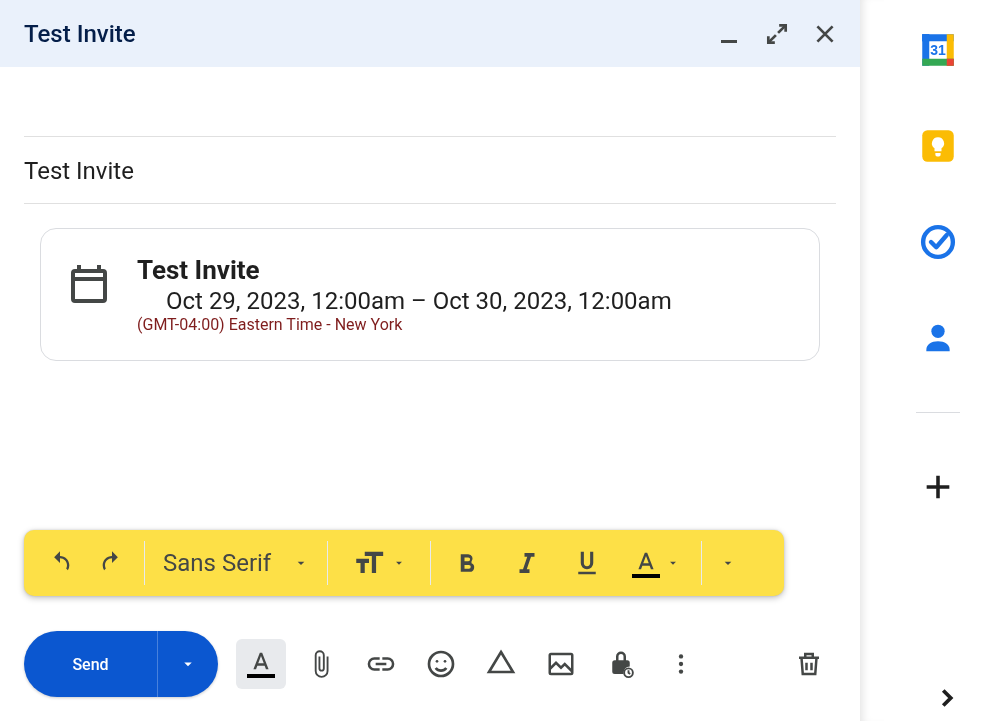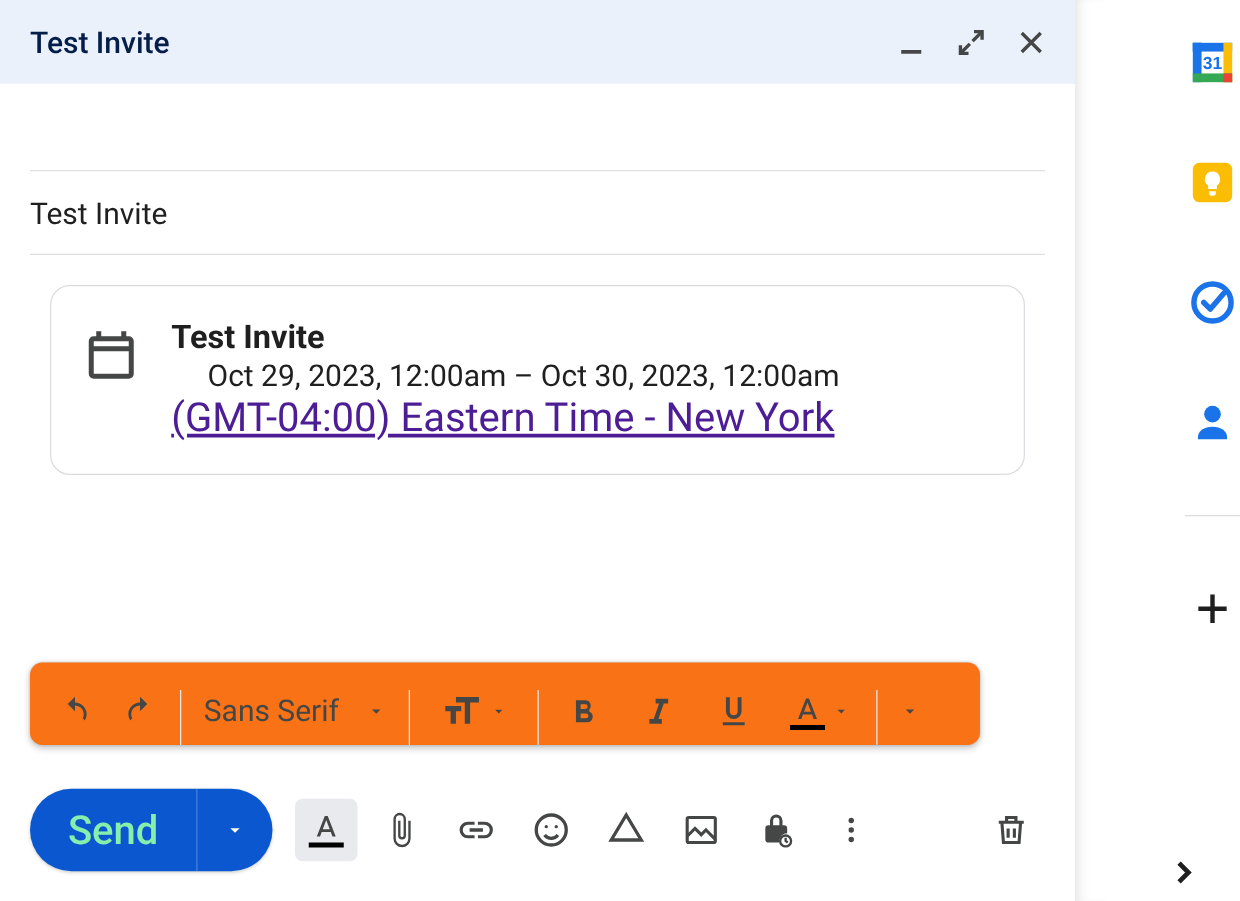--- a/index.html
+++ b/index.html
@@ -88,35 +88,34 @@
     font-weight: 700;
     color:#1f1f1f;
   }
   .event-info .ev-time {
     font-size: 24px;
     color:#1f1f1f;
     margin-top: 2px;
     margin-left: 29px;
   }
   .event-info .ev-tz {
-    font-size: 32px;
-    color:#4c1d95;
-    text-decoration:underline;
+    font-size: 16px;
+    color:#7f1d1d;
   }
   .toolbar {
     position: absolute;
     left: 24px;
     bottom: 125px;
     width: 760px;
     height: 66px;
-    background:#f97316;
+    background:#fde047;
     border-radius: 10px;
     box-shadow: 0 2px 6px rgba(0,0,0,0.25), 0 0 2px rgba(0,0,0,.15);
     display:flex;
-    align-items:flex-end;
+    align-items:center;
     padding: 0 10px;
   }
   .toolbar .tb-div {
     width:1px; height:44px; background:#e8eaed; margin:0 6px;
   }
   .toolbar .tb-btn {
     height: 54px;
     display:flex;
     align-items:center;
     justify-content:center;
@@ -145,21 +144,21 @@
     display:flex;
     height:66px;
     background:#0b57d0;
     border-radius: 40px;
     overflow:hidden;
     box-shadow: 0 1px 3px rgba(0,0,0,.2);
   }
   .send-main {
     width: 134px;
     display:flex; align-items:center; justify-content:center;
-    color:#86efac; font-size:32px; font-weight:500;
+    color:#ffffff; font-size:16px; font-weight:500;
     border-right: 1px solid rgba(255,255,255,.25);
   }
   .send-more {
     width: 60px;
     display:flex; align-items:center; justify-content:center;
     color:#fff;
   }
   .action-icons {
     display:flex; align-items:center; gap:10px; margin-left: 4px;
   }
@@ -172,21 +171,21 @@
   .aicon.active { background:#e8eaed; padding-bottom:2px;}
   .bottom-bar .spacer { flex:1; }
 
   
   .side-panel {
     position:absolute;
     right:0; top:0;
     width: 108px; height: 721px;
     display:flex;
     flex-direction:column;
-    align-items:flex-end;
+    align-items:center;
     padding-top: 28px;
     gap: 52px;
     background:#fff;
   }
   .side-app { width:44px; height:44px; display:flex;align-items:center;justify-content:center; }
   .side-divider { width:44px; height:1px; background:#dadce0; margin: 0; }
   .side-expand {
     position:absolute;
     right: 30px; bottom: 8px;
     color:#1f1f1f;

